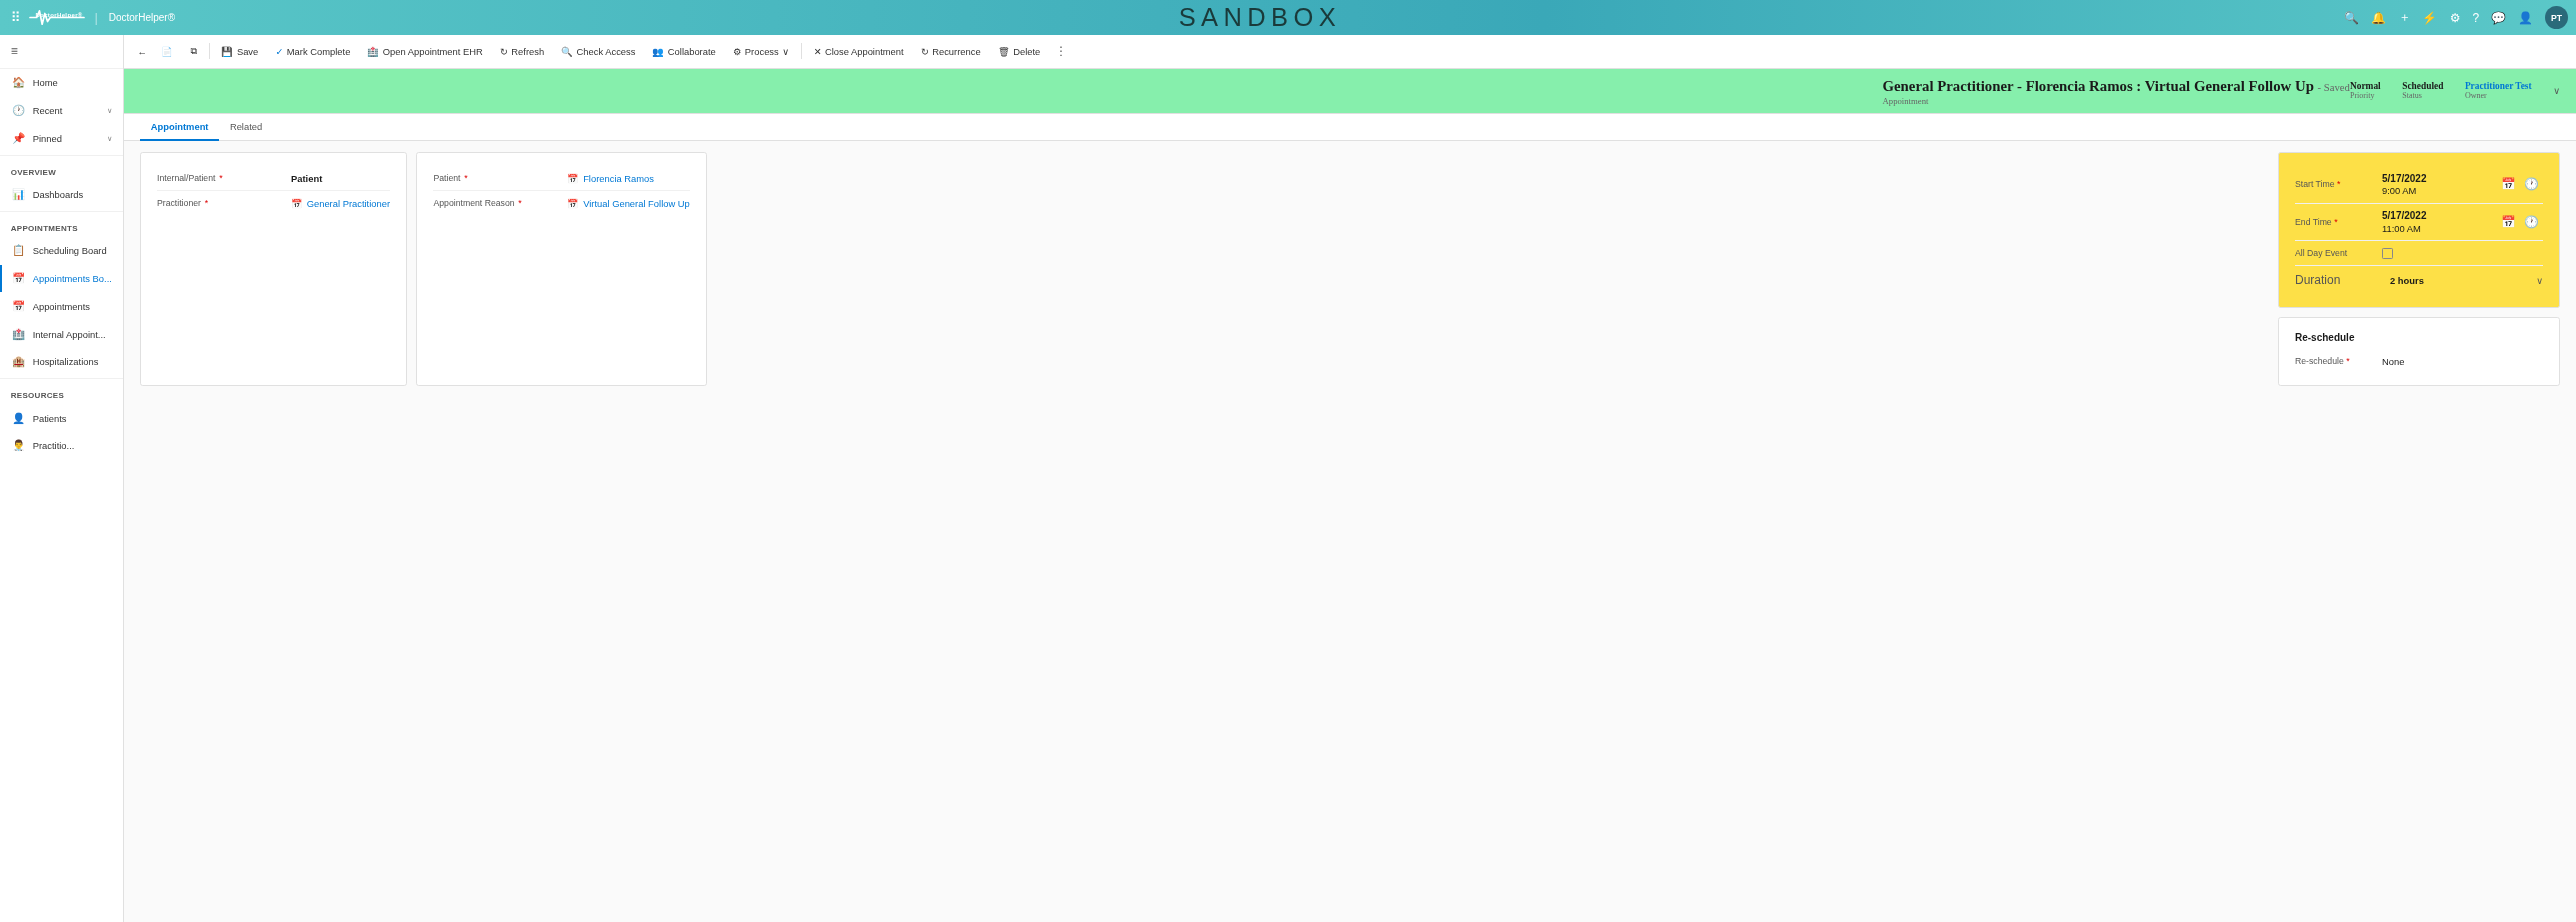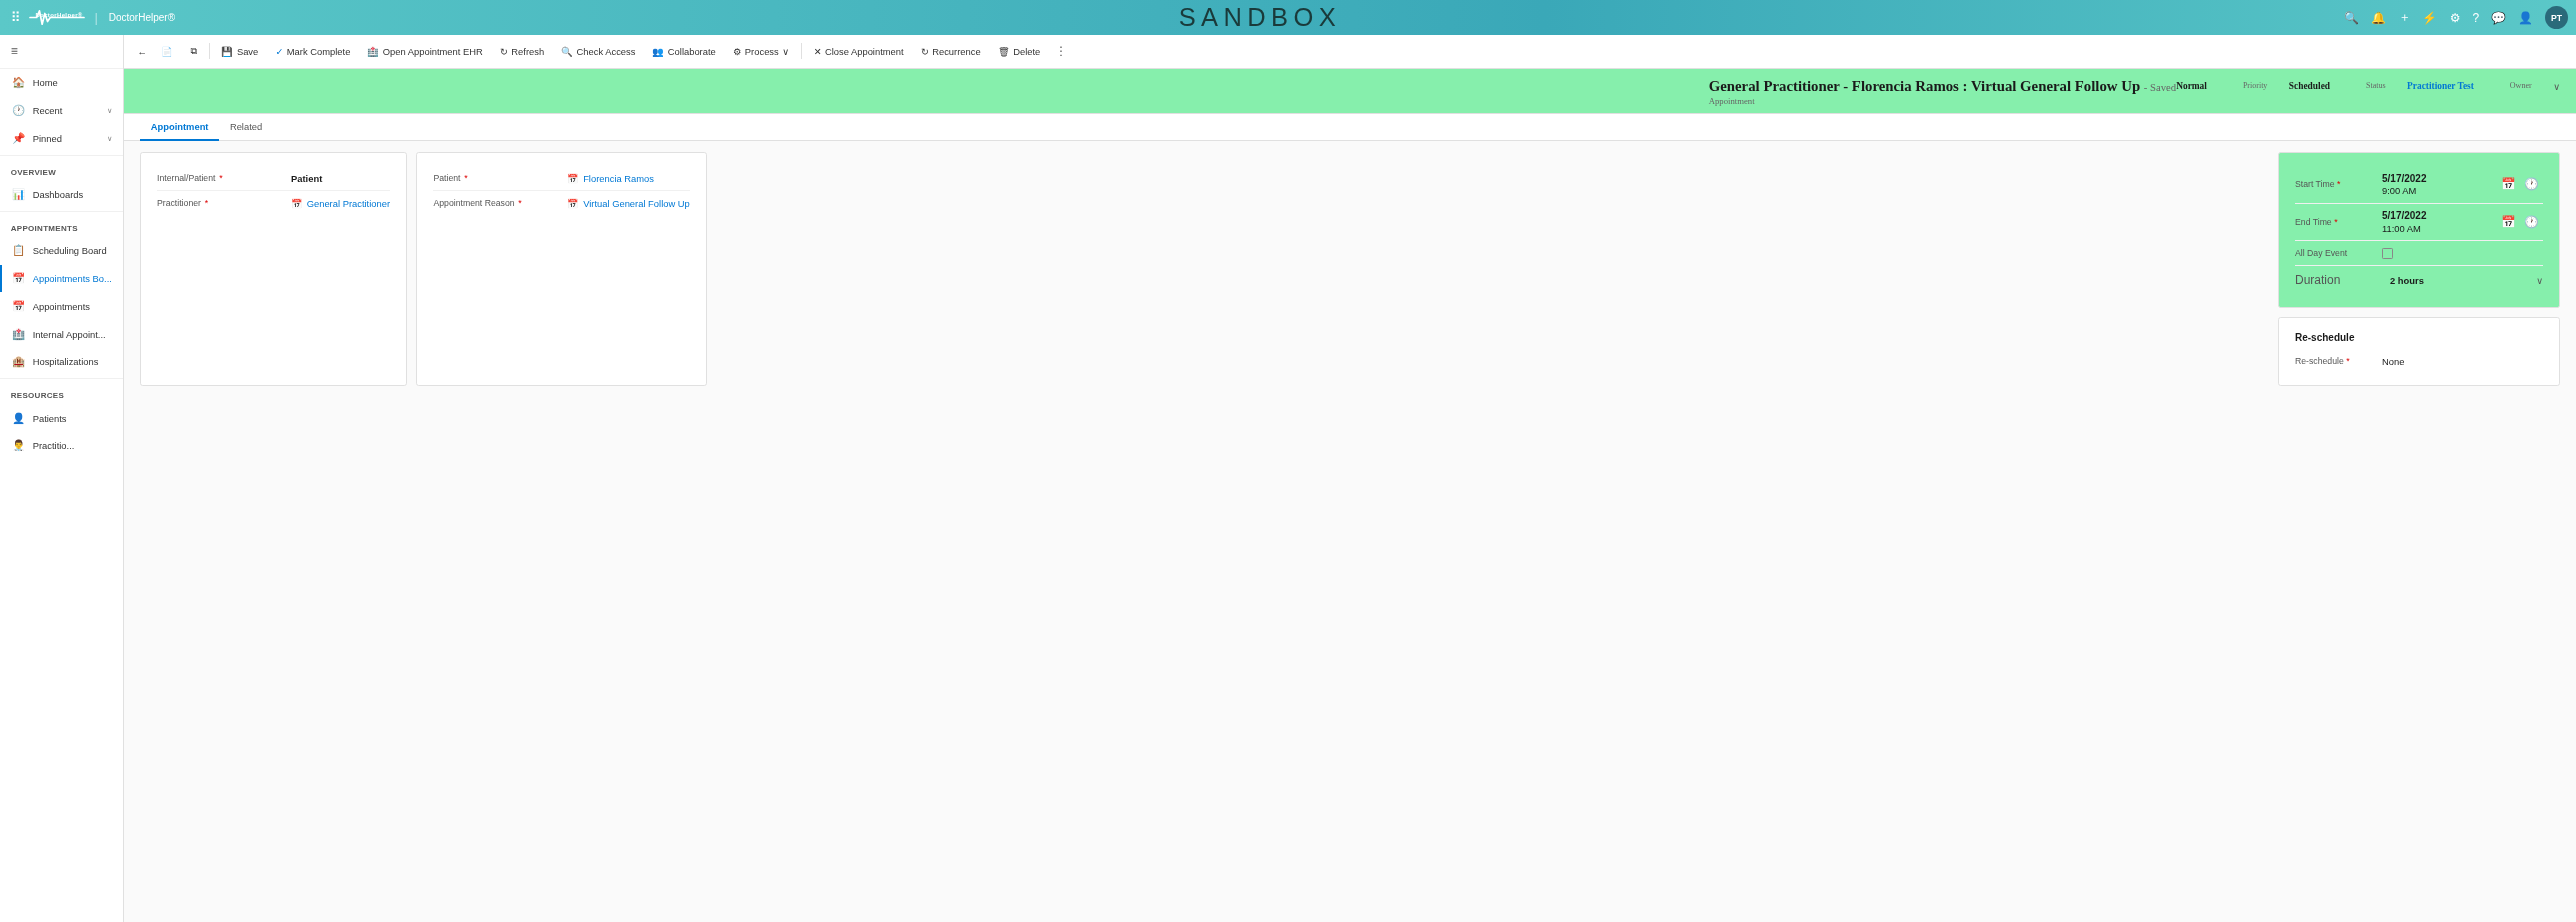--- a/index.html
+++ b/index.html
@@ -170,23 +170,22 @@
       margin-bottom: 6.7px;
     }
     .page-header-right {
       display: flex;
       align-items: flex-start;
       gap: 21.5px;
       padding-top: 2.7px;
     }
     .header-meta-item {
       display: flex;
-      flex-direction: row;
+      flex-direction: column;
       align-items: flex-start;
-      gap: 36px;
     }
     .header-meta-value {
       font-size: 9.4px;
       font-weight: 600;
       color: #1a1a1a;
     }
     .header-meta-value.link { color: #0078d4; }
     .header-meta-label {
       font-size: 8px;
       color: #666;
@@ -270,21 +269,21 @@
 
     
     .right-panel {
       width: 282px;
       flex-shrink: 0;
       display: flex;
       flex-direction: column;
       gap: 9.4px;
     }
     .panel-section {
-      background: #86efac;
+      background: #fde047;
       border: 0.7px solid #e0e0e0;
       border-radius: 2.7px;
       padding: 13.4px 16px;
     }
     .panel-row {
       display: flex;
       align-items: center;
       padding: 6.7px 0;
       border-bottom: 0.7px solid #f0f0f0;
     }

